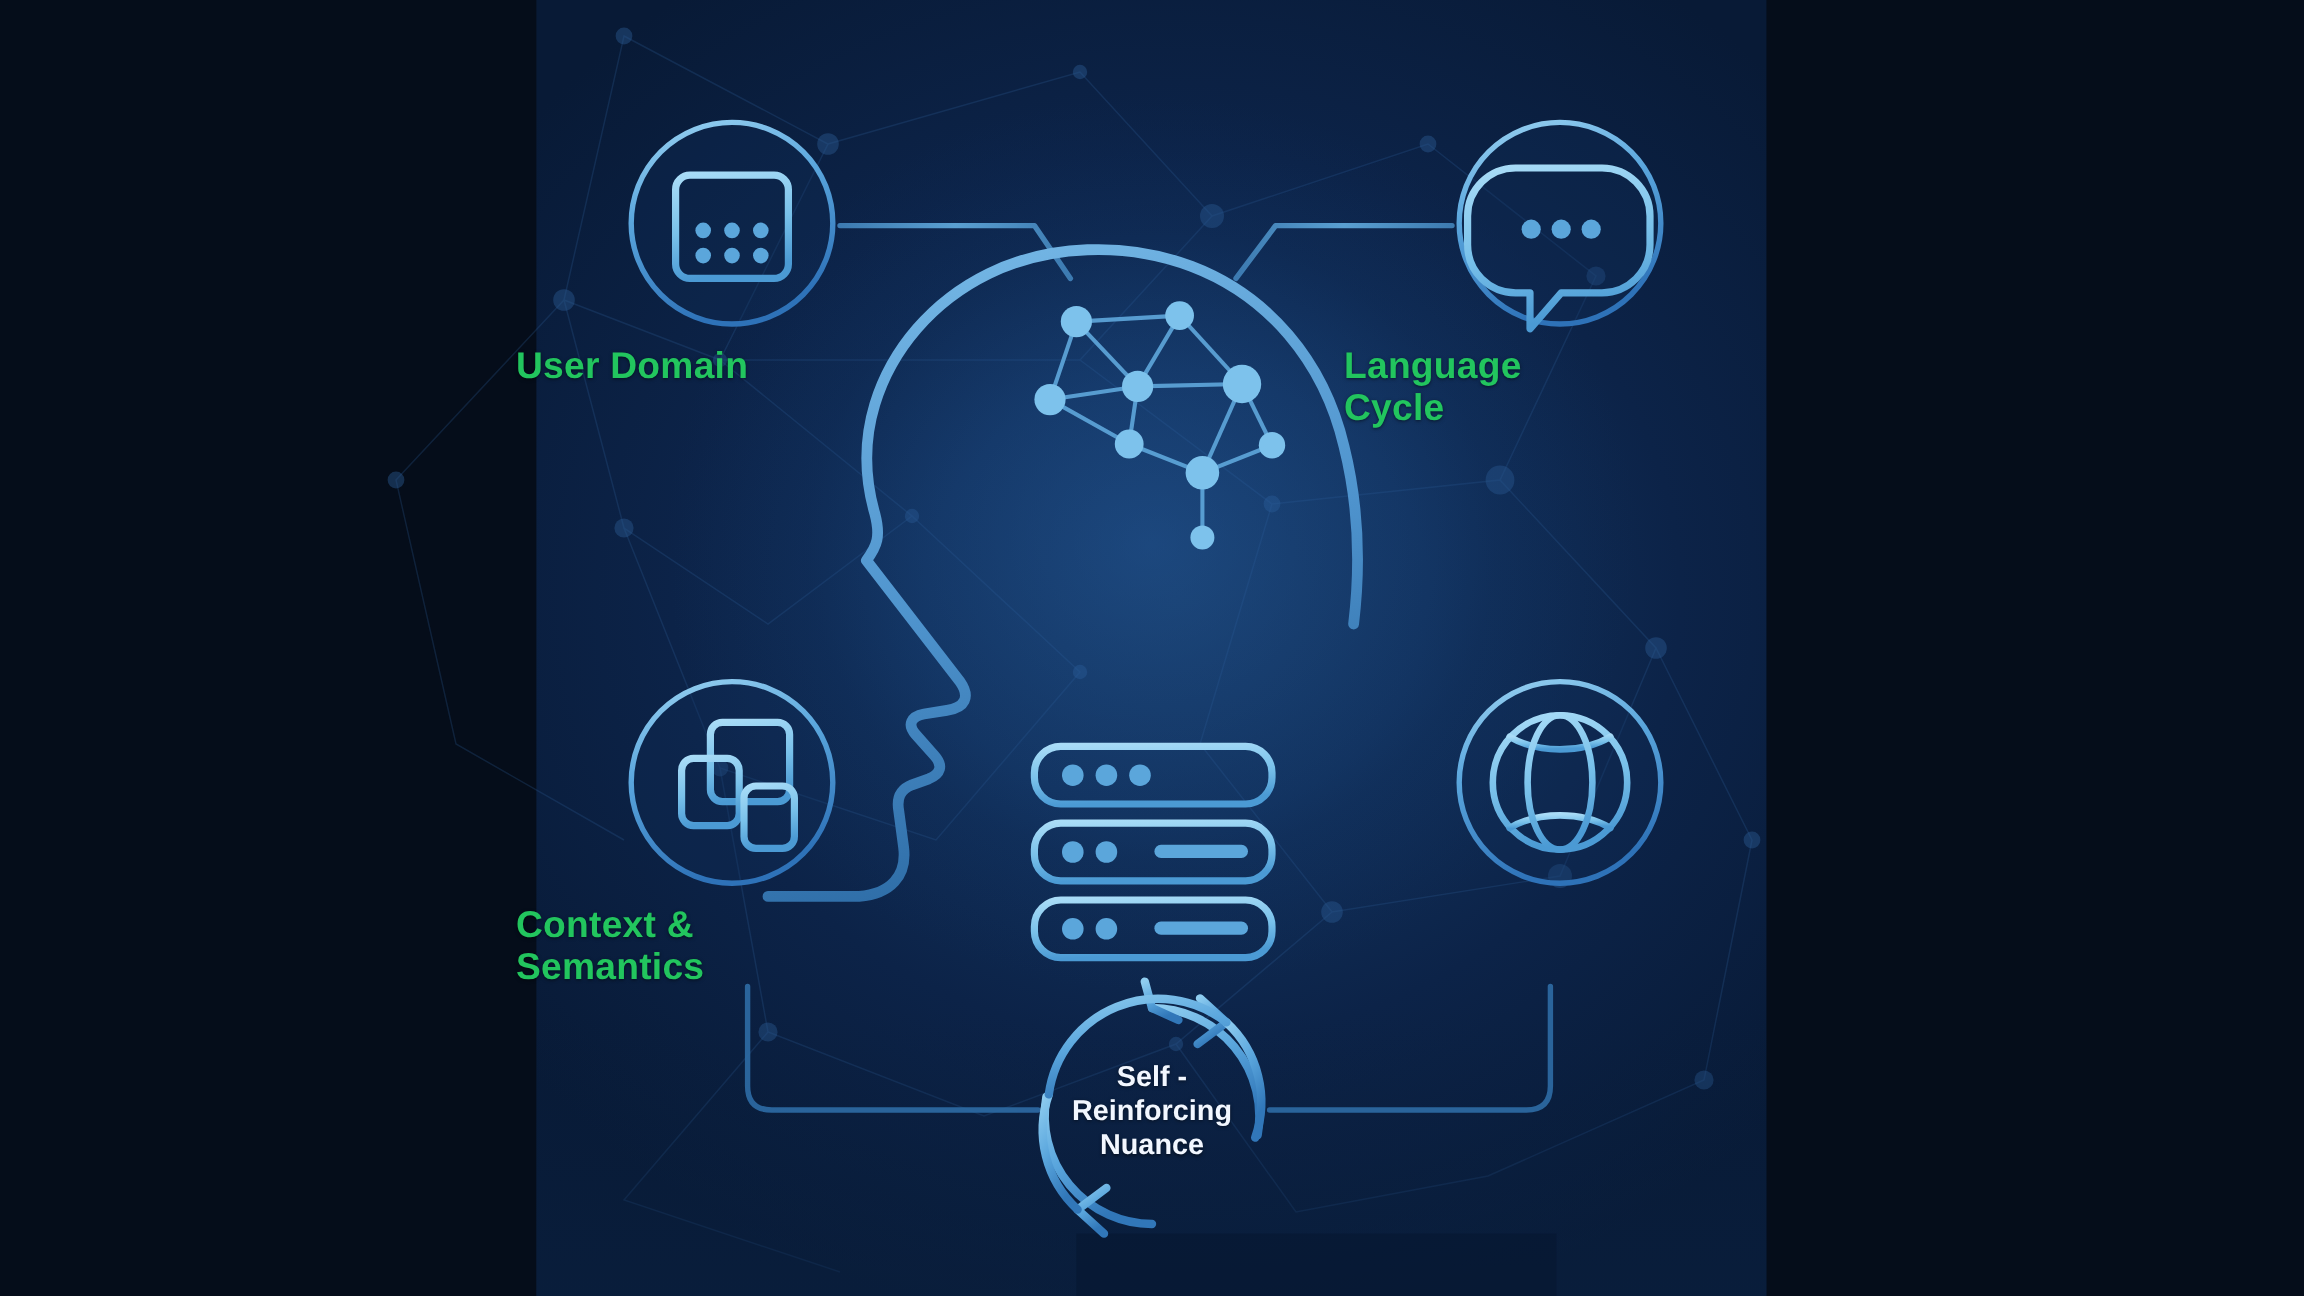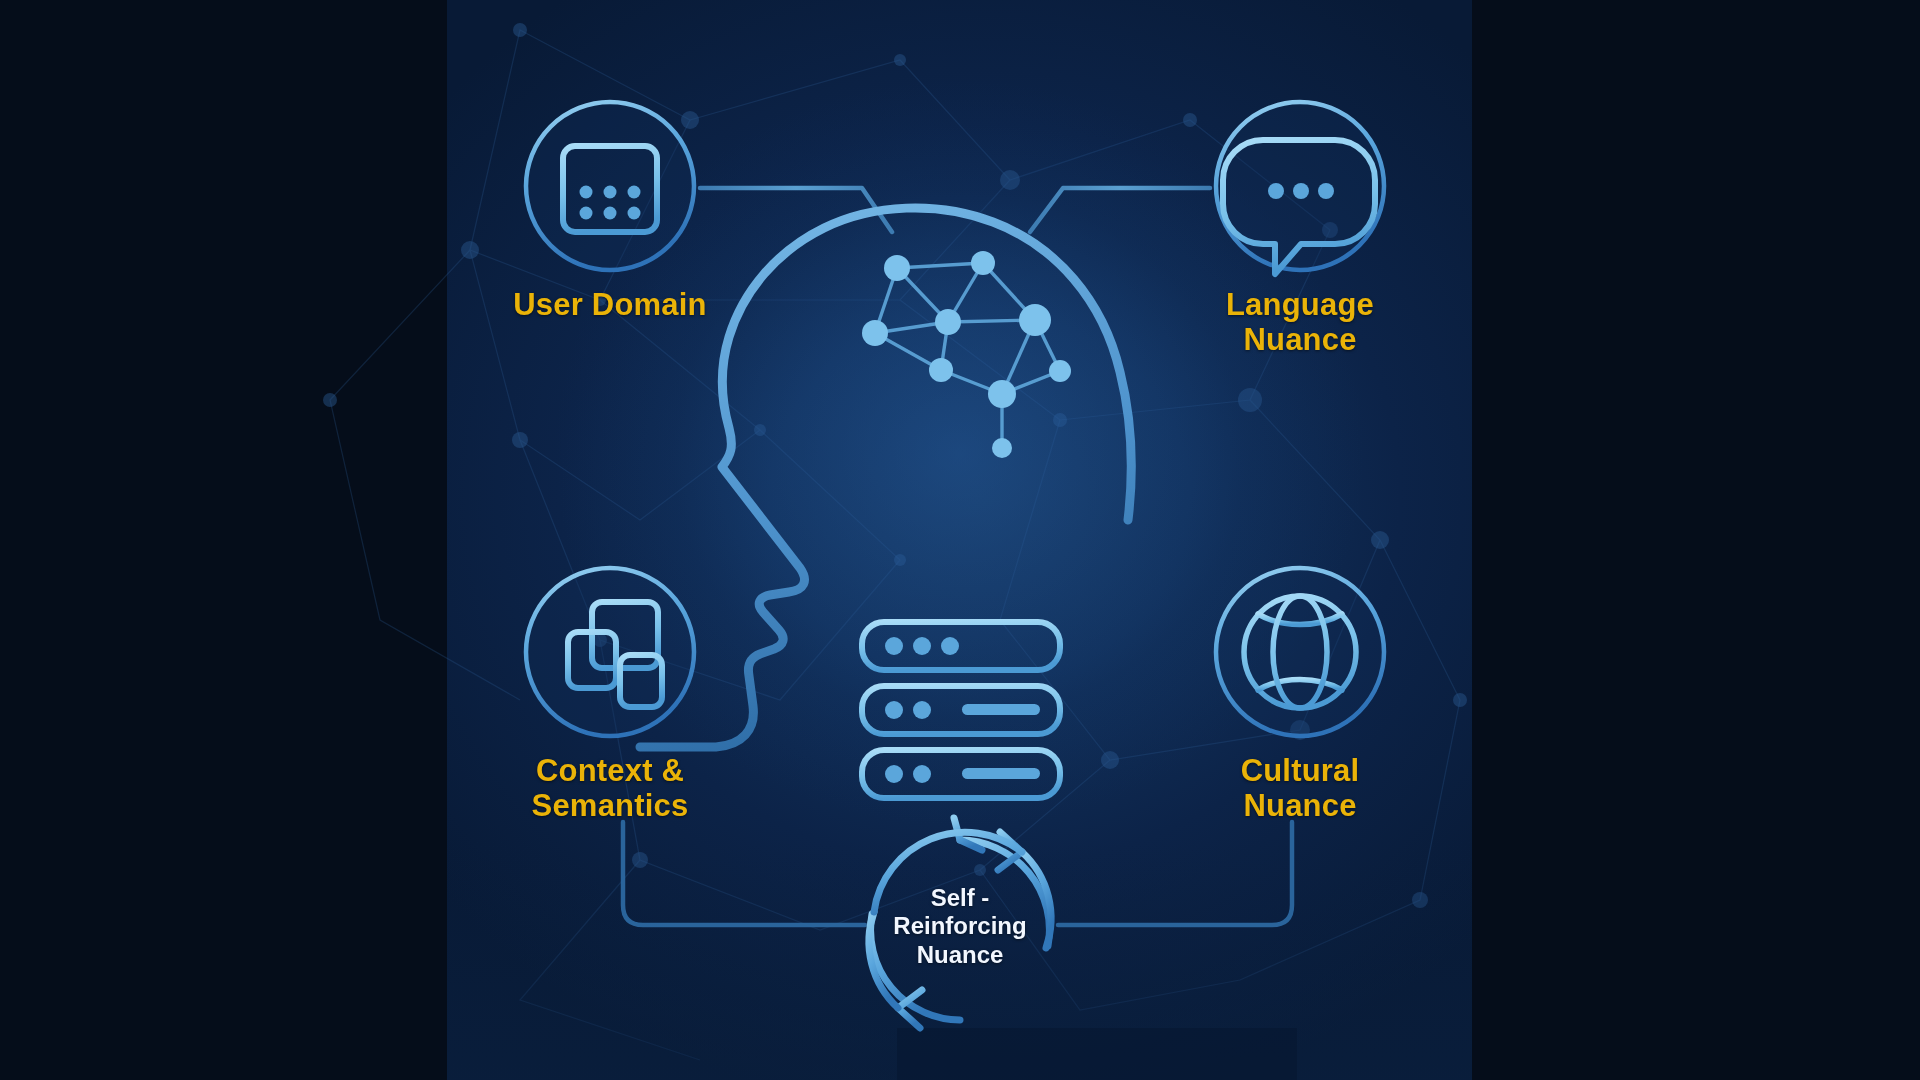--- a/index.html
+++ b/index.html
@@ -25,21 +25,21 @@
     position:absolute;left:0;right:0;bottom:0;height:240px;
     background:linear-gradient(to bottom, rgba(8,25,52,0) 0%, rgba(10,32,63,.55) 100%);
     pointer-events:none;
   }
   .bottom-block{
     position:absolute;left:450px;bottom:0;width:400px;height:52px;
     background:rgba(6,22,48,.55);
   }
   svg.layer{position:absolute;left:0;top:0;width:1920px;height:1080px;overflow:visible;}
   .lbl{
-    position:absolute;text-align:center;color:#eab308;
+    position:absolute;color:#22c55e;
     font-weight:700;letter-spacing:.2px;line-height:1.12;
     text-shadow:0 1px 3px rgba(0,0,0,.55);
     white-space:pre-line;
     font-size:31px;
   }
   .cyc-lbl{
     position:absolute;text-align:center;color:#f2f7ff;
     font-weight:700;font-size:24px;line-height:1.18;white-space:pre-line;
     text-shadow:0 1px 3px rgba(0,0,0,.5);
   }
@@ -283,25 +283,23 @@
     <g fill="none" stroke="url(#cycGrad)" stroke-width="7" stroke-linecap="round">
       <path d="M1022 852 A90 90 0 0 1 1046 948"></path>
       <path d="M898 1008 A90 90 0 0 1 874 912"></path>
       <path d="M1022 852 A92 92 0 0 0 874 912"></path>
     </g>
   </svg>
 
   <div class="lbl" style="left:430px;top:288px;width:360px;">User Domain</div>
 
   <div class="lbl" style="left:1120px;top:288px;width:360px;">Language
-Nuance</div>
+Cycle</div>
 
   <div class="lbl" style="left:430px;top:754px;width:360px;">Context &amp;
 Semantics</div>
 
-  <div class="lbl" style="left:1120px;top:754px;width:360px;">Cultural
-Nuance</div>
 
   <div class="cyc-lbl" style="left:860px;top:884px;width:200px;">Self -
 Reinforcing
 Nuance</div>
 
 </div>
 
 </body></html>

